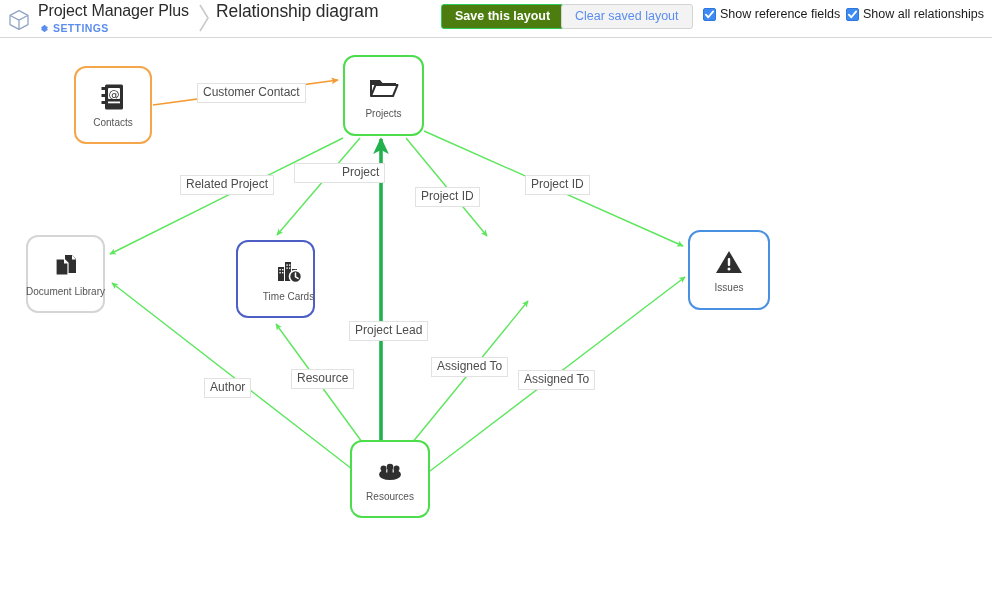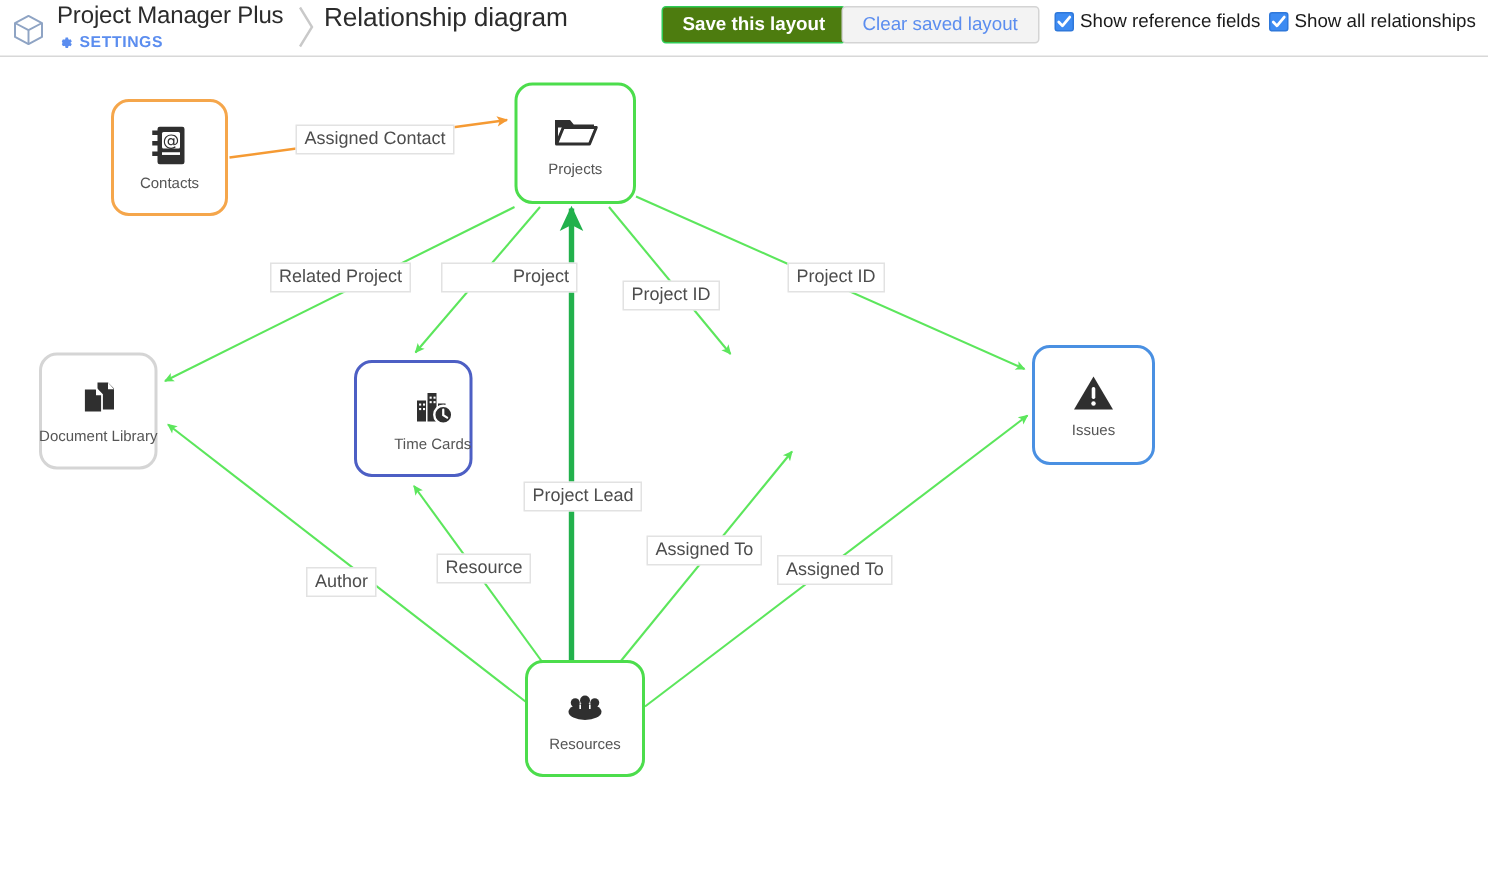--- a/index.html
+++ b/index.html
@@ -240,23 +240,23 @@
         <g>
           <line x1="362" y1="403" x2="276" y2="285" stroke="#5ce65c" stroke-width="1.4" marker-end="url(#arw1)"></line>
         </g>
         <g>
           <line x1="412" y1="404" x2="528" y2="262" stroke="#5ce65c" stroke-width="1.4" marker-end="url(#arw1)"></line>
         </g>
         <g>
           <line x1="430" y1="432" x2="685" y2="238" stroke="#5ce65c" stroke-width="1.4" marker-end="url(#arw1)"></line>
         </g>
       </svg>
-  <div class="edge-label" style="left: 197px; top: 44px;">Assigned Contact</div>
+  <div class="edge-label" style="left: 197px; top: 44px;">Customer Contact</div>
       <div class="edge-label" style="left: 180px; top: 136px;">Related Project</div>
-      <div class="edge-label" style="left: 294px; top: 136px; padding-left: 47px;">Project</div>
+      <div class="edge-label" style="left: 294px; top: 124px; padding-left: 47px;">Project</div>
       <div class="edge-label" style="left: 415px; top: 148px;">Project ID</div>
       <div class="edge-label" style="left: 525px; top: 136px;">Project ID</div>
       <div class="edge-label" style="left: 349px; top: 240px; margin-top: 42px;">Project Lead</div>
       <div class="edge-label" style="left: 204px; top: 339px;">Author</div>
       <div class="edge-label" style="left: 291px; top: 330px;">Resource</div>
       <div class="edge-label" style="left: 431px; top: 318px;">Assigned To</div>
       <div class="edge-label" style="left: 518px; top: 331px;">Assigned To</div>
       <div class="node" style="left: 74px; top: 27px; width: 78px; height: 78px; border-color: rgb(245, 166, 75);">
         <div class="node-icon">
           <svg width="26" height="28" viewBox="0 0 26 28">

